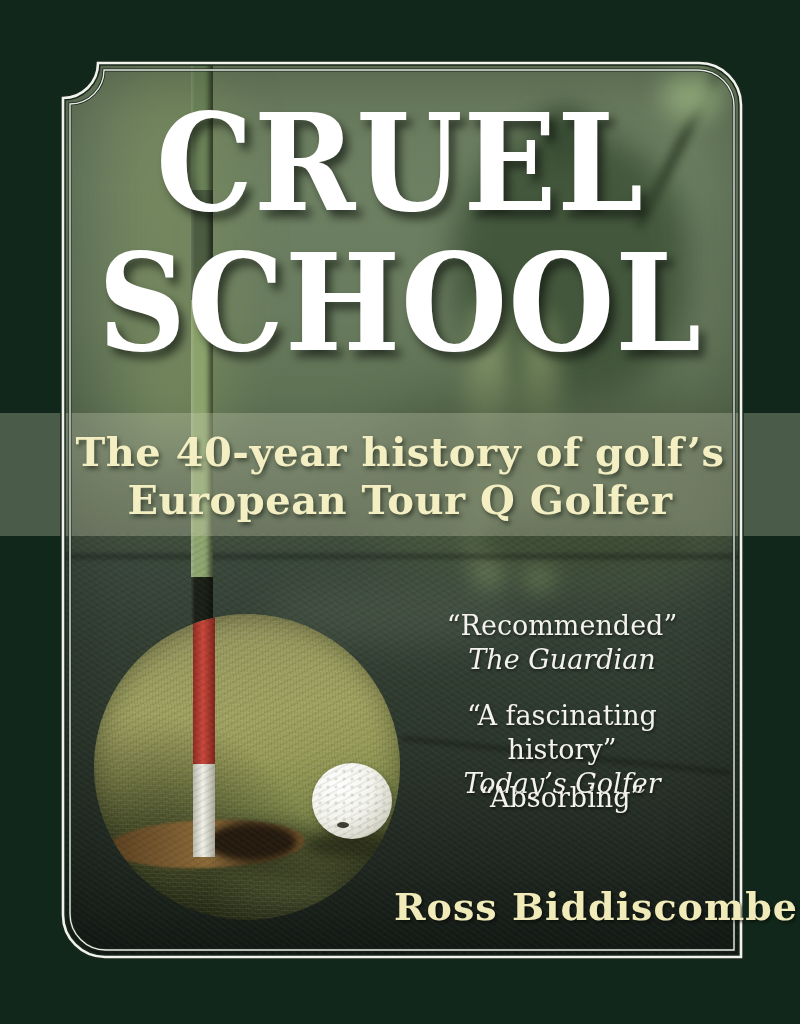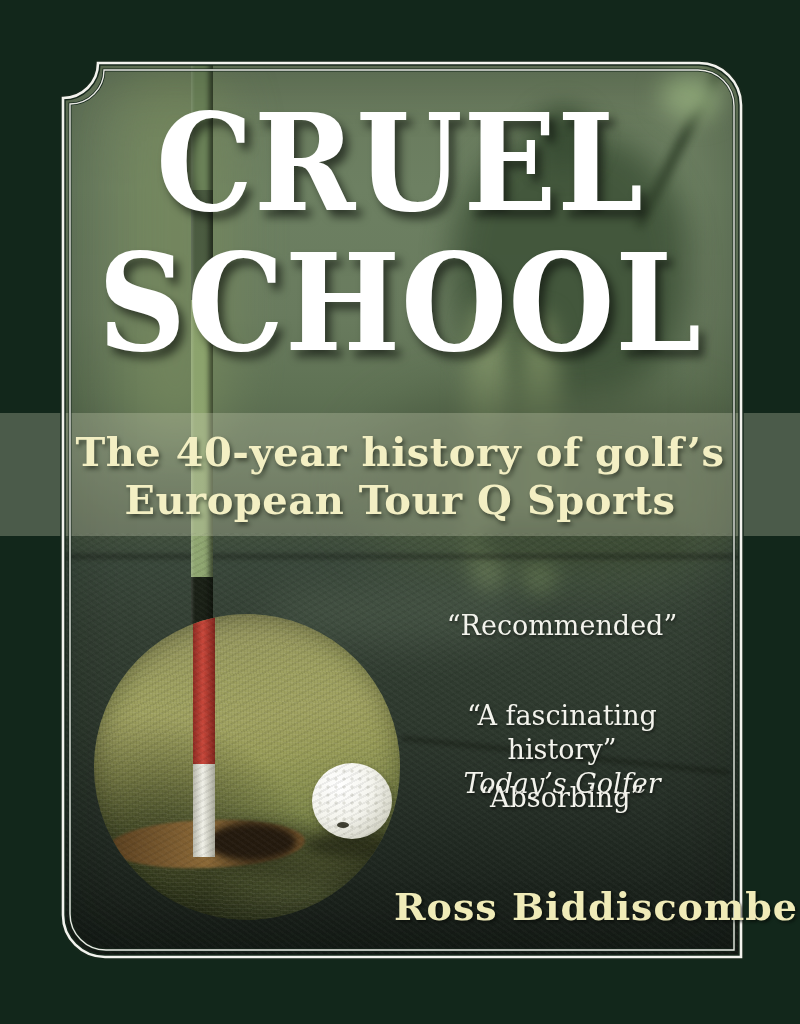--- a/index.html
+++ b/index.html
@@ -171,25 +171,26 @@
     <path d="M 100,63 L 699,63 A 42,42 0 0 1 741,105 L 741,957 L 105,957 A 42,42 0 0 1 63,915 L 63,98 A 35,35 0 0 0 98,63 Z" fill="none" stroke="#f3f3ee" stroke-width="2.6"></path>
     <path d="M 104,70 L 698,70 A 36,36 0 0 1 734,106 L 734,950 L 106,950 A 36,36 0 0 1 70,914 L 70,104 A 34,34 0 0 0 104,70 Z" fill="none" stroke="#17291d" stroke-width="3"></path>
     <path d="M 104,70 L 698,70 A 36,36 0 0 1 734,106 L 734,950 L 106,950 A 36,36 0 0 1 70,914 L 70,104 A 34,34 0 0 0 104,70 Z" fill="none" stroke="#e9e9e3" stroke-width="1.4"></path>
   </svg>
 
   <div class="title-line title-1">CRUEL</div>
   <div class="title-line title-2">SCHOOL</div>
 
   <div class="subtitle">
     <div>The 40-year history of golf’s</div>
-    <div>European Tour Q Sports</div>
+    <div>European Tour Q Golfer</div>
   </div>
 
   <div class="quote-group qg-1">
     <div class="quote-text">“Recommended”</div>
+    <div class="quote-source">The Guardian</div>
   </div>
   <div class="quote-group qg-2">
     <div class="quote-text">“A fascinating history”</div>
     <div class="quote-source">Today’s Golfer</div>
   </div>
   <div class="quote-group qg-3">
     <div class="quote-text">“Absorbing”</div>
   </div>
 
   <div class="author">Ross Biddiscombe</div>

